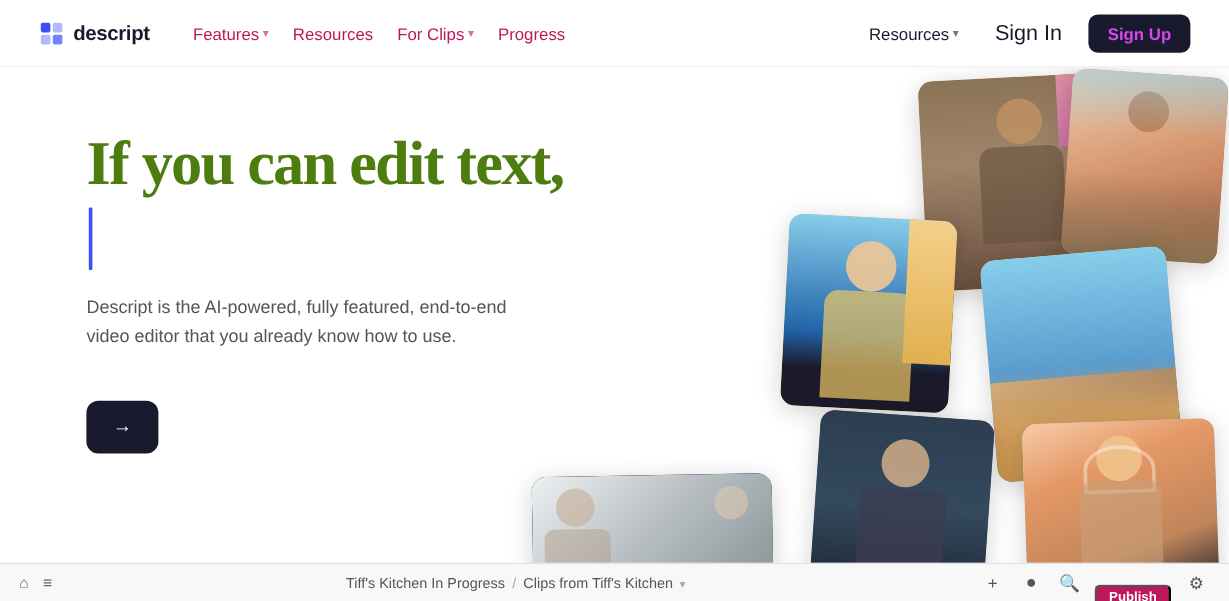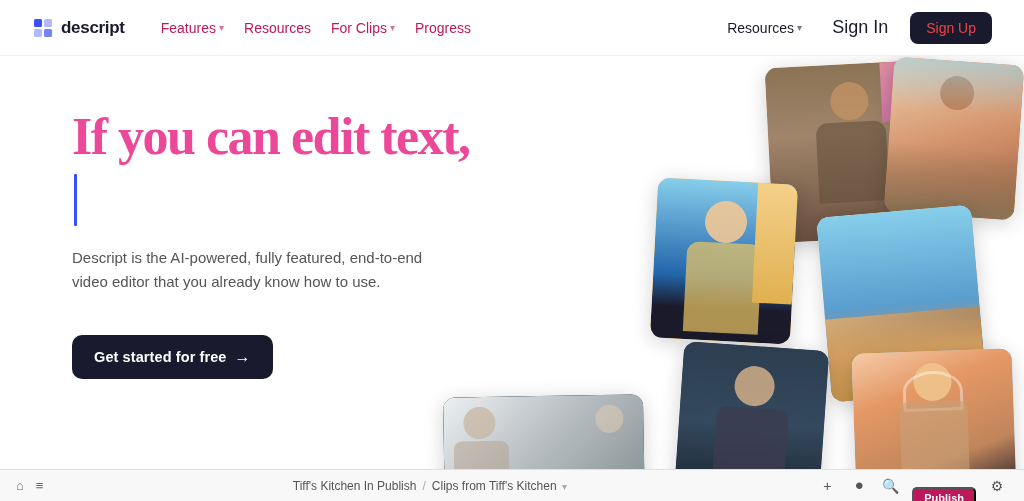--- a/index.html
+++ b/index.html
@@ -84,46 +84,46 @@
       color: #1a1a2e;
       cursor: pointer;
       padding: 7px 14px;
       border-radius: 8px;
       background: transparent;
       border: none;
       font-weight: 500;
     }
     .sign-up-btn {
       font-size: 14px;
-      color: #ef4444;
+      color: #d946ef;
       cursor: pointer;
       padding: 8px 16px;
       border-radius: 8px;
       background: #1a1a2e;
       border: none;
-      font-weight: 400;
+      font-weight: 700;
     }
 
     
     .hero {
       display: flex;
       position: relative;
       padding: 52px 32px 0 72px;
       height: calc(501px - 56px);
       overflow: hidden;
     }
     .hero-content {
       flex: 0 0 auto;
       max-width: 540px;
       z-index: 5;
     }
     .hero-title {
       font-size: 52px;
       font-weight: 800;
-      color: #ec4899;
+      color: #4d7c0f;
       line-height: 1.12;
       letter-spacing: -1.5px;
       margin-bottom: 20px;
       font-family: Georgia, 'Times New Roman', serif;
     }
     .cursor-bar {
       display: inline-block;
       width: 3px;
       height: 52px;
       background: #3b4ef8;
@@ -361,21 +361,20 @@
 </nav>
 
 <div class="hero">
   <div class="hero-content">
     <h1 class="hero-title">
       <span>If you can edit text,</span><br>
       <span class="cursor-bar"></span>
     </h1>
     <p class="hero-subtitle">Descript is the AI-powered, fully featured, end-to-end video editor that you already know how to use.</p>
     <button class="cta-btn">
-      <span>Get started for free</span>
       <span class="cta-arrow">→</span>
     </button>
   </div>
 
   <div class="collage">
 
     <div class="photo-card card-1">
       <div class="face-card-content">
 
         <div style="position:absolute;top:18px;left:50%;transform:translateX(-50%);width:38px;height:38px;border-radius:50%;background:rgba(200,150,100,0.7);"></div>
@@ -435,21 +434,21 @@
 
   </div>
 </div>
 
 <div class="bottom-bar">
   <div class="bottom-left">
     <span class="bottom-icon">⌂</span>
     <span class="bottom-icon">≡</span>
   </div>
   <div class="bottom-center">
-    <span>Tiff's Kitchen In Publish</span>
+    <span>Tiff's Kitchen In Progress</span>
     <span class="breadcrumb-sep">/</span>
     <span>
       <span>Clips from Tiff's Kitchen</span>
       <span style="font-size:10px;color:#aaa;margin-left:2px;">▾</span>
     </span>
   </div>
   <div class="bottom-right">
     <span class="bottom-action">+</span>
     <span class="bottom-action">⏺</span>
     <span class="bottom-action">🔍</span>

